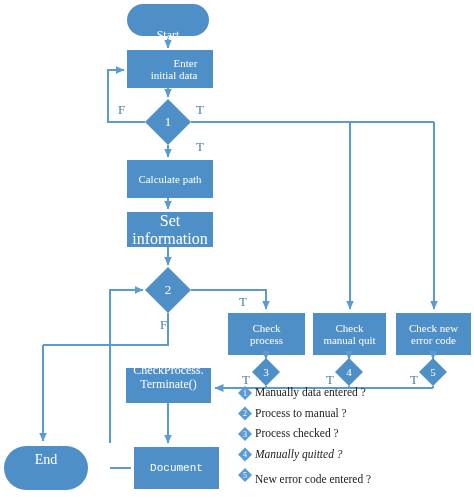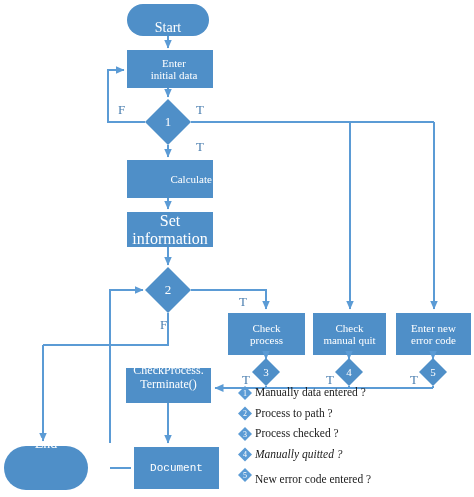--- a/index.html
+++ b/index.html
@@ -139,35 +139,35 @@
       <path d="M 433 386 L 433 388"></path>
       <path d="M 433 388 L 215 388" marker-end="url(#arrow)"></path>
       <path d="M 266 386 L 266 388"></path>
       <path d="M 349 386 L 349 388"></path>
 
       <path d="M 168 403 L 168 443" marker-end="url(#arrow)"></path>
     </g>
   </svg>
 
   <div id="labels-layer">
-      <div class="node-label" style="left: 127px; top: 12px; width: 82px; height: 32px; font-size: 14px; color: rgb(255, 255, 255);">Start</div>
-      <div class="node-label" style="left: 127px; top: 50px; width: 94px; height: 38px; font-size: 11px; color: rgb(255, 255, 255);">Enter
+      <div class="node-label" style="left: 127px; top: 20px; width: 82px; height: 32px; font-size: 12px; color: rgb(255, 255, 255);">Start</div>
+      <div class="node-label" style="left: 127px; top: 50px; width: 94px; height: 38px; font-size: 11px; color: rgb(255, 255, 255); text-align: right;">Enter
 initial data</div>
-      <div class="node-label" style="left: 127px; top: 160px; width: 86px; height: 38px; font-size: 11px; color: rgb(255, 255, 255); padding-left: 32px;">Calculate path</div>
+      <div class="node-label" style="left: 127px; top: 160px; width: 86px; height: 38px; font-size: 11px; color: rgb(255, 255, 255);">Calculate path</div>
       <div class="node-label" style="left: 127px; top: 212px; width: 86px; height: 35px; font-size: 16px; color: rgb(255, 255, 255);">Set information</div>
       <div class="node-label" style="left: 228px; top: 313px; width: 77px; height: 42px; font-size: 11px; color: rgb(255, 255, 255);">Check
 process</div>
       <div class="node-label" style="left: 313px; top: 313px; width: 73px; height: 42px; font-size: 11px; color: rgb(255, 255, 255);">Check
 manual quit</div>
-      <div class="node-label" style="left: 396px; top: 313px; width: 75px; height: 42px; font-size: 11px; color: rgb(255, 255, 255);">Enter new
+      <div class="node-label" style="left: 396px; top: 313px; width: 75px; height: 42px; font-size: 11px; color: rgb(255, 255, 255);">Check new
 error code</div>
       <div class="node-label" style="left: 126px; top: 360px; width: 85px; height: 35px; font-size: 12px; color: rgb(255, 255, 255);">CheckProcess.
 Terminate()</div>
       <div class="node-label" style="left: 134px; top: 447px; width: 85px; height: 42px; font-size: 11px; color: rgb(255, 255, 255); font-family: Liberation Mono, monospace;">Document</div>
-      <div class="node-label" style="left: 4px; top: 422px; width: 84px; height: 44px; font-size: 14px; color: rgb(255, 255, 255);">End</div>
+      <div class="node-label" style="left: 4px; top: 438px; width: 84px; height: 44px; font-size: 14px; color: rgb(255, 255, 255);">End</div>
     </div>
   <div id="decisions-layer">
       <div class="dia-num" style="left: 145px; top: 99px; width: 46px; height: 46px; font-size: 13px; color: rgb(255, 255, 255);">1</div>
       <div class="dia-num" style="left: 145px; top: 267px; width: 46px; height: 46px; font-size: 13px; color: rgb(255, 255, 255);">2</div>
       <div class="dia-num" style="left: 252px; top: 358px; width: 28px; height: 28px; font-size: 11px; color: rgb(255, 255, 255);">3</div>
       <div class="dia-num" style="left: 335px; top: 358px; width: 28px; height: 28px; font-size: 11px; color: rgb(255, 255, 255);">4</div>
       <div class="dia-num" style="left: 419px; top: 358px; width: 28px; height: 28px; font-size: 11px; color: rgb(255, 255, 255);">5</div>
     </div>
   <div id="edgelabels-layer">
       <div class="edge-label" style="left: 118px; top: 103px; color: rgb(75, 127, 176);">F</div>
@@ -176,21 +176,21 @@
       <div class="edge-label" style="left: 239px; top: 295px; color: rgb(75, 127, 176);">T</div>
       <div class="edge-label" style="left: 160px; top: 318px; color: rgb(75, 127, 176);">F</div>
       <div class="edge-label" style="left: 242px; top: 373px; color: rgb(75, 127, 176);">T</div>
       <div class="edge-label" style="left: 326px; top: 373px; color: rgb(75, 127, 176);">T</div>
       <div class="edge-label" style="left: 410px; top: 373px; color: rgb(75, 127, 176);">T</div>
     </div>
   <div id="legend-layer">
       <div class="legend-num" style="left: 238px; top: 386px; width: 14px; height: 14px; color: rgb(255, 255, 255);">1</div>
       <div class="legend-text" style="left: 255px; top: 387px; color: rgb(26, 26, 26);">Manually data entered ?</div>
       <div class="legend-num" style="left: 238px; top: 406.5px; width: 14px; height: 14px; color: rgb(255, 255, 255);">2</div>
-      <div class="legend-text" style="left: 255px; top: 407.5px; color: rgb(26, 26, 26);">Process to path ?</div>
+      <div class="legend-text" style="left: 255px; top: 407.5px; color: rgb(26, 26, 26);">Process to manual ?</div>
       <div class="legend-num" style="left: 238px; top: 427px; width: 14px; height: 14px; color: rgb(255, 255, 255);">3</div>
       <div class="legend-text" style="left: 255px; top: 428px; color: rgb(26, 26, 26);">Process checked ?</div>
       <div class="legend-num" style="left: 238px; top: 447.5px; width: 14px; height: 14px; color: rgb(255, 255, 255);">4</div>
       <div class="legend-text" style="left: 255px; top: 448.5px; color: rgb(26, 26, 26); font-style: italic;">Manually quitted ?</div>
       <div class="legend-num" style="left: 238px; top: 468px; width: 14px; height: 14px; color: rgb(255, 255, 255);">5</div>
       <div class="legend-text" style="left: 255px; top: 474px; color: rgb(26, 26, 26);">New error code entered ?</div>
     </div>
 
 </div>
 

